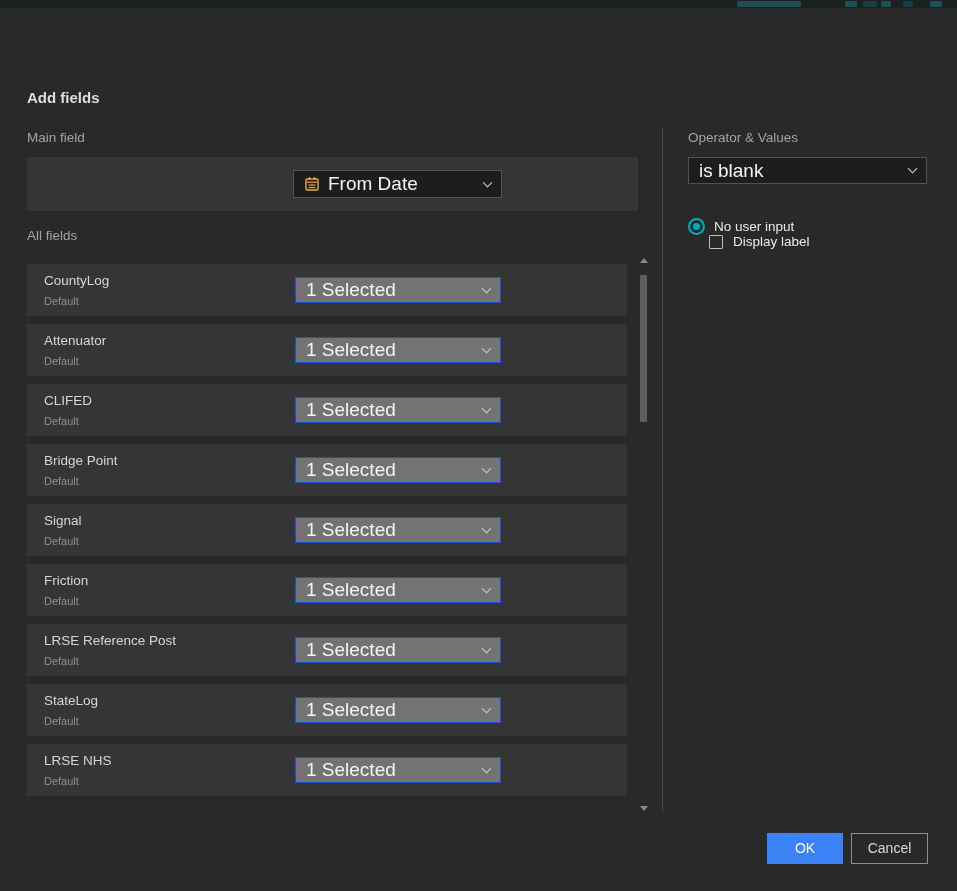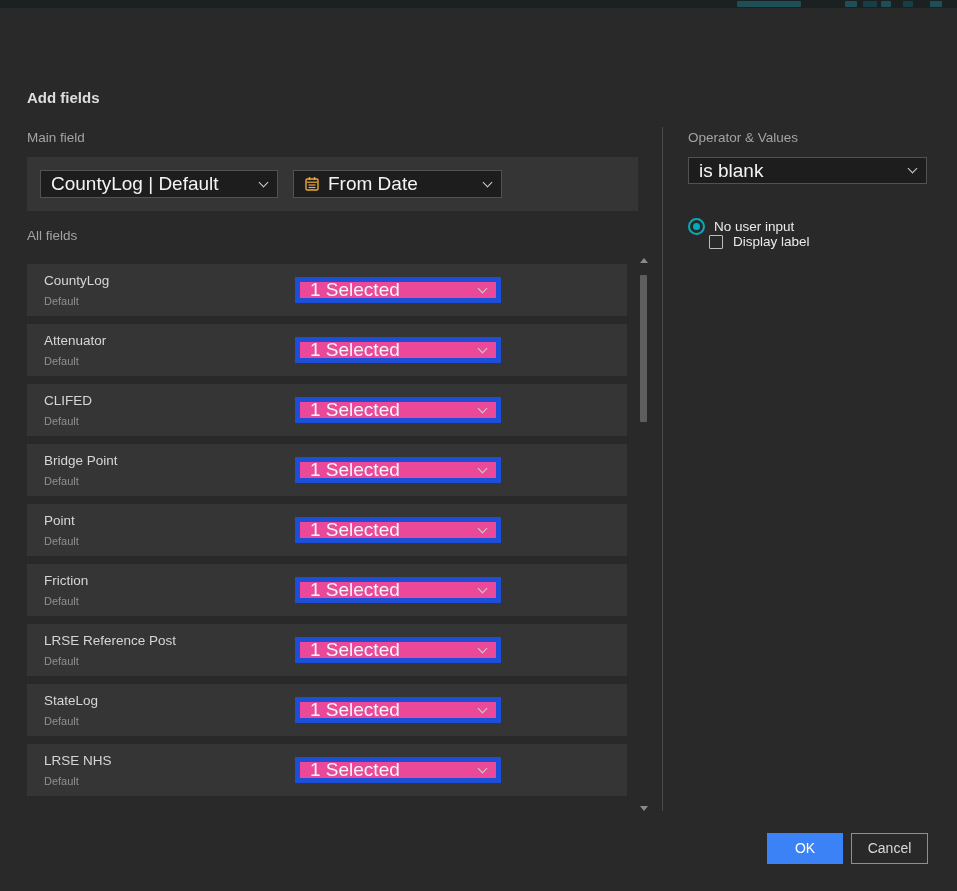--- a/index.html
+++ b/index.html
@@ -43,21 +43,21 @@
   .sel-layer { position:absolute; left:13px; top:13px; width:238px; height:28px; }
   .sel-field { position:absolute; left:266px; top:13px; width:209px; height:28px; }
   .cal-icon { width:16px; height:16px; margin-right:8px; flex:0 0 auto; }
 
   .list { position:absolute; left:27px; top:256px; width:600px;
     display:flex; flex-direction:column; gap:8px; }
   .field-row { position:relative; height:52px; background:#353535; flex:0 0 auto; }
   .field-name { position:absolute; left:17px; top:9px; font-size:13.5px; color:#d6d6d6; }
   .field-sub  { position:absolute; left:17px; bottom:9px; font-size:11px; color:#909090; }
   .select.sm { position:absolute; left:268px; top:13px; width:206px; height:26px;
-    background:#ec4899; border:5px solid #1d4ed8; }
+    background:#737373; border:1px solid #1d4ed8; }
 
   
   .scrollbar { position:absolute; left:639px; top:250px; width:10px; height:553px; }
   .sb-arrow { position:absolute; left:1px; width:0; height:0;
     border-left:4px solid transparent; border-right:4px solid transparent; }
   .sb-up   { top:0; border-bottom:5px solid #8a8a8a; }
   .sb-down { bottom:0; border-top:5px solid #8a8a8a; }
   .sb-thumb { position:absolute; left:1px; top:17px; width:7px; height:147px;
     background:#5e5e5e; border-radius:1px; cursor:grab; }
 
@@ -99,24 +99,20 @@
 </div>
 
 <div class="dialog">
 
 
   <div class="section-title">Add fields</div>
 
   <div class="sub-label lbl-mainfield">Main field</div>
 
   <div class="main-panel">
-    <div class="select sel-layer">
-      <span class="sel-text">CountyLog | Default</span>
-      <span class="chev"></span>
-    </div>
     <div class="select sel-field">
       <svg class="cal-icon" viewBox="0 0 16 16">
         <rect x="2" y="3" width="12" height="11" rx="1.2" fill="none" stroke="#e9a93d" stroke-width="1.4"></rect>
         <line x1="2.5" y1="6.2" x2="13.5" y2="6.2" stroke="#e9a93d" stroke-width="1.2"></line>
         <line x1="5.5" y1="1" x2="5.5" y2="4" stroke="#e9a93d" stroke-width="1.4"></line>
         <line x1="10.5" y1="1" x2="10.5" y2="4" stroke="#e9a93d" stroke-width="1.4"></line>
         <line x1="4.5" y1="9" x2="11.5" y2="9" stroke="#e9a93d" stroke-width="1.2"></line>
         <line x1="4.5" y1="11.5" x2="11.5" y2="11.5" stroke="#e9a93d" stroke-width="1.2"></line>
       </svg>
       <span class="sel-text">From Date</span>
@@ -157,21 +153,21 @@
   <div class="field-row">
     <div class="field-name">Bridge Point</div>
     <div class="field-sub">Default</div>
     <div class="select sm">
       <span class="sel-text">1 Selected</span>
       <span class="chev"></span>
     </div>
   </div>
 
   <div class="field-row">
-    <div class="field-name">Point</div>
+    <div class="field-name">Signal</div>
     <div class="field-sub">Default</div>
     <div class="select sm">
       <span class="sel-text">1 Selected</span>
       <span class="chev"></span>
     </div>
   </div>
 
   <div class="field-row">
     <div class="field-name">Friction</div>
     <div class="field-sub">Default</div>

